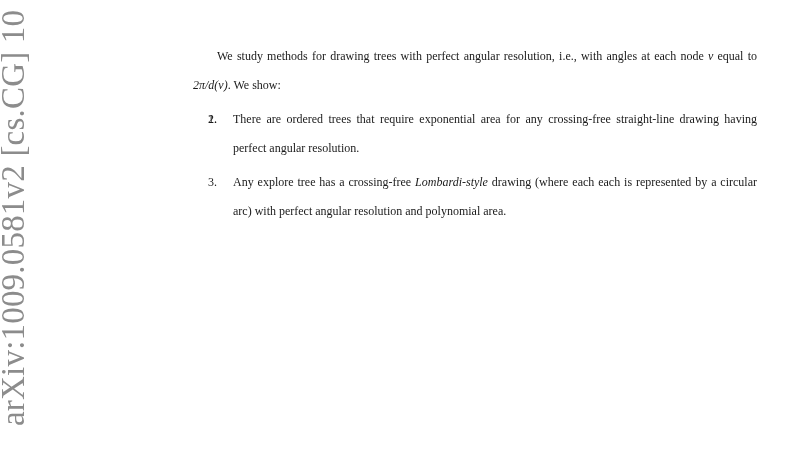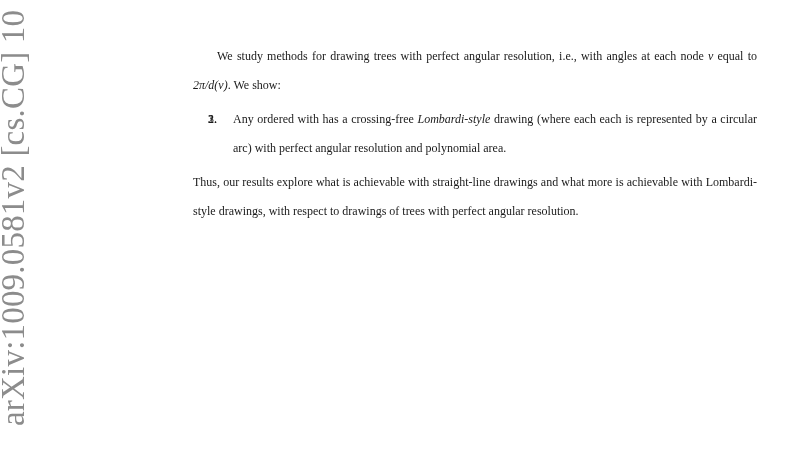--- a/index.html
+++ b/index.html
@@ -75,21 +75,21 @@
   <p class="intro">
     <span>We study methods for drawing trees with perfect angular resolution, i.e., with angles at each node </span><span class="math">v</span><span> equal to </span><span class="math">2π/d(v)</span><span>. We show:</span>
   </p>
 
   <ol class="results">
     <li>
       <span class="num">1.</span>
     </li>
     <li>
       <span class="num">2.</span>
+      <span>There are ordered trees that require exponential area for any crossing-free straight-line drawing having perfect angular resolution.</span>
     </li>
     <li>
       <span class="num">3.</span>
-      <span>Any ordered with has a crossing-free </span><em>Lombardi-style</em><span> drawing (where each each is represented by a circular arc) with perfect angular resolution and polynomial area.</span>
+      <span>Any explore tree has a crossing-free </span><em>Lombardi-style</em><span> drawing (where each each is represented by a circular arc) with perfect angular resolution and polynomial area.</span>
     </li>
   </ol>
 
-  <p class="outro">Thus, our results explore what is achievable with straight-line drawings and what more is achievable with Lombardi-style drawings, with respect to drawings of trees with perfect angular resolution.</p>
 </div>
 
 </body></html>

